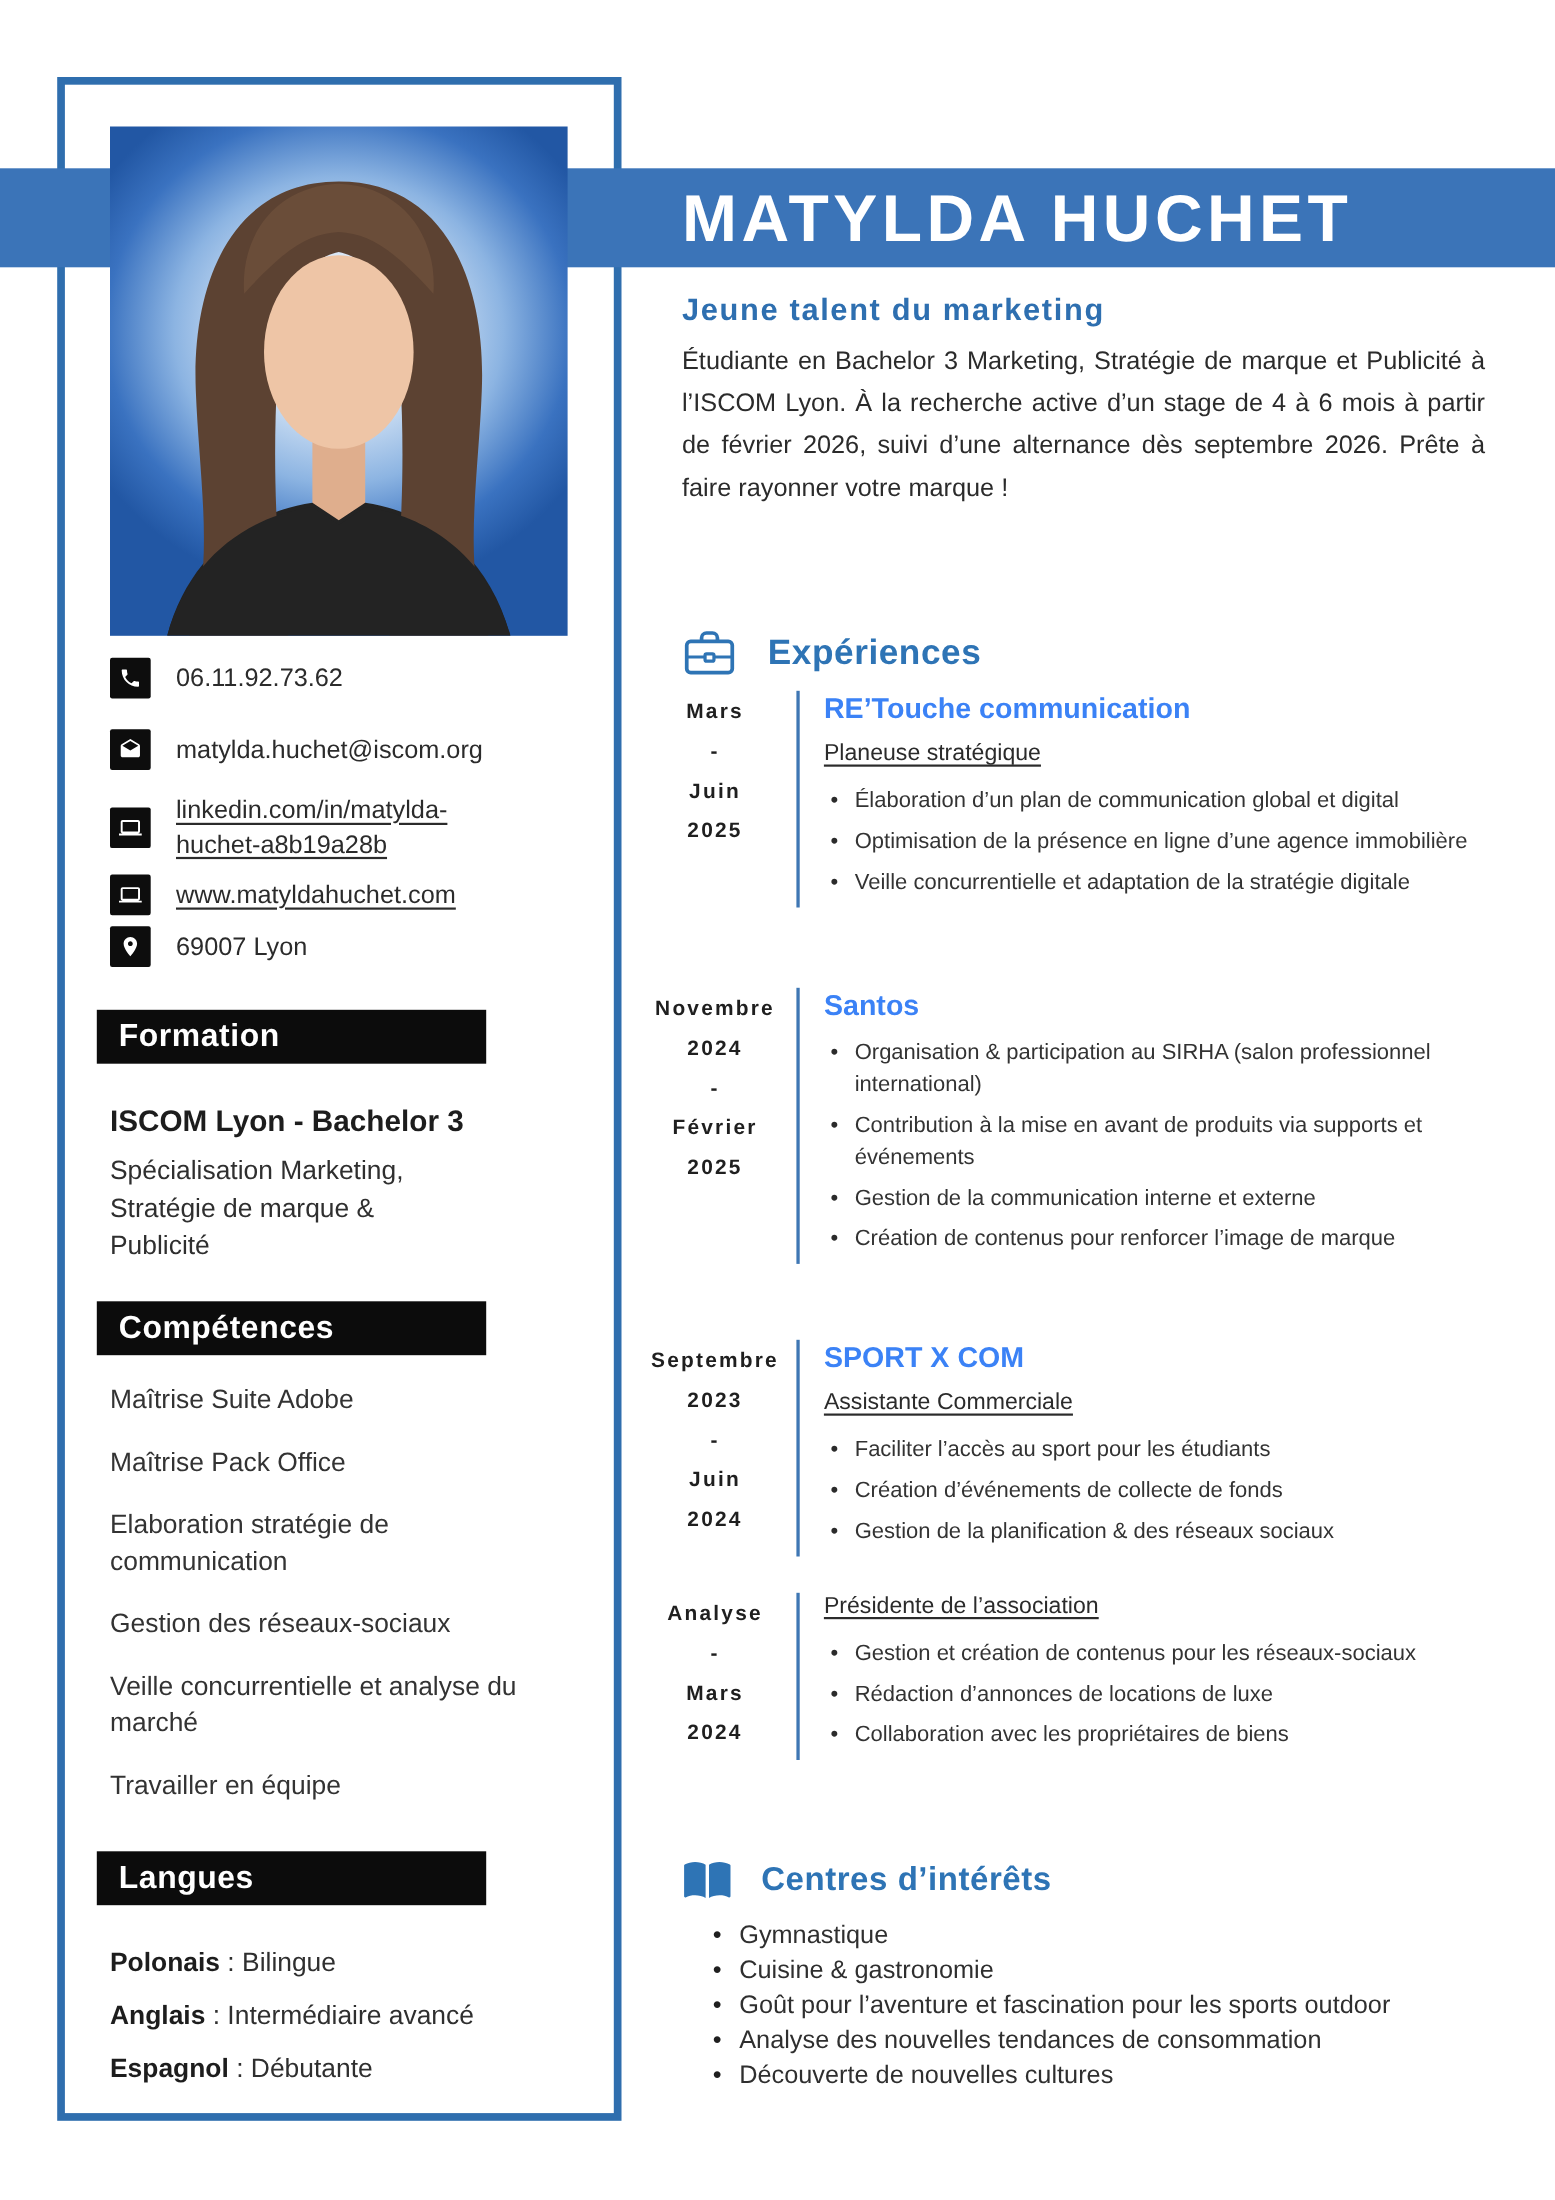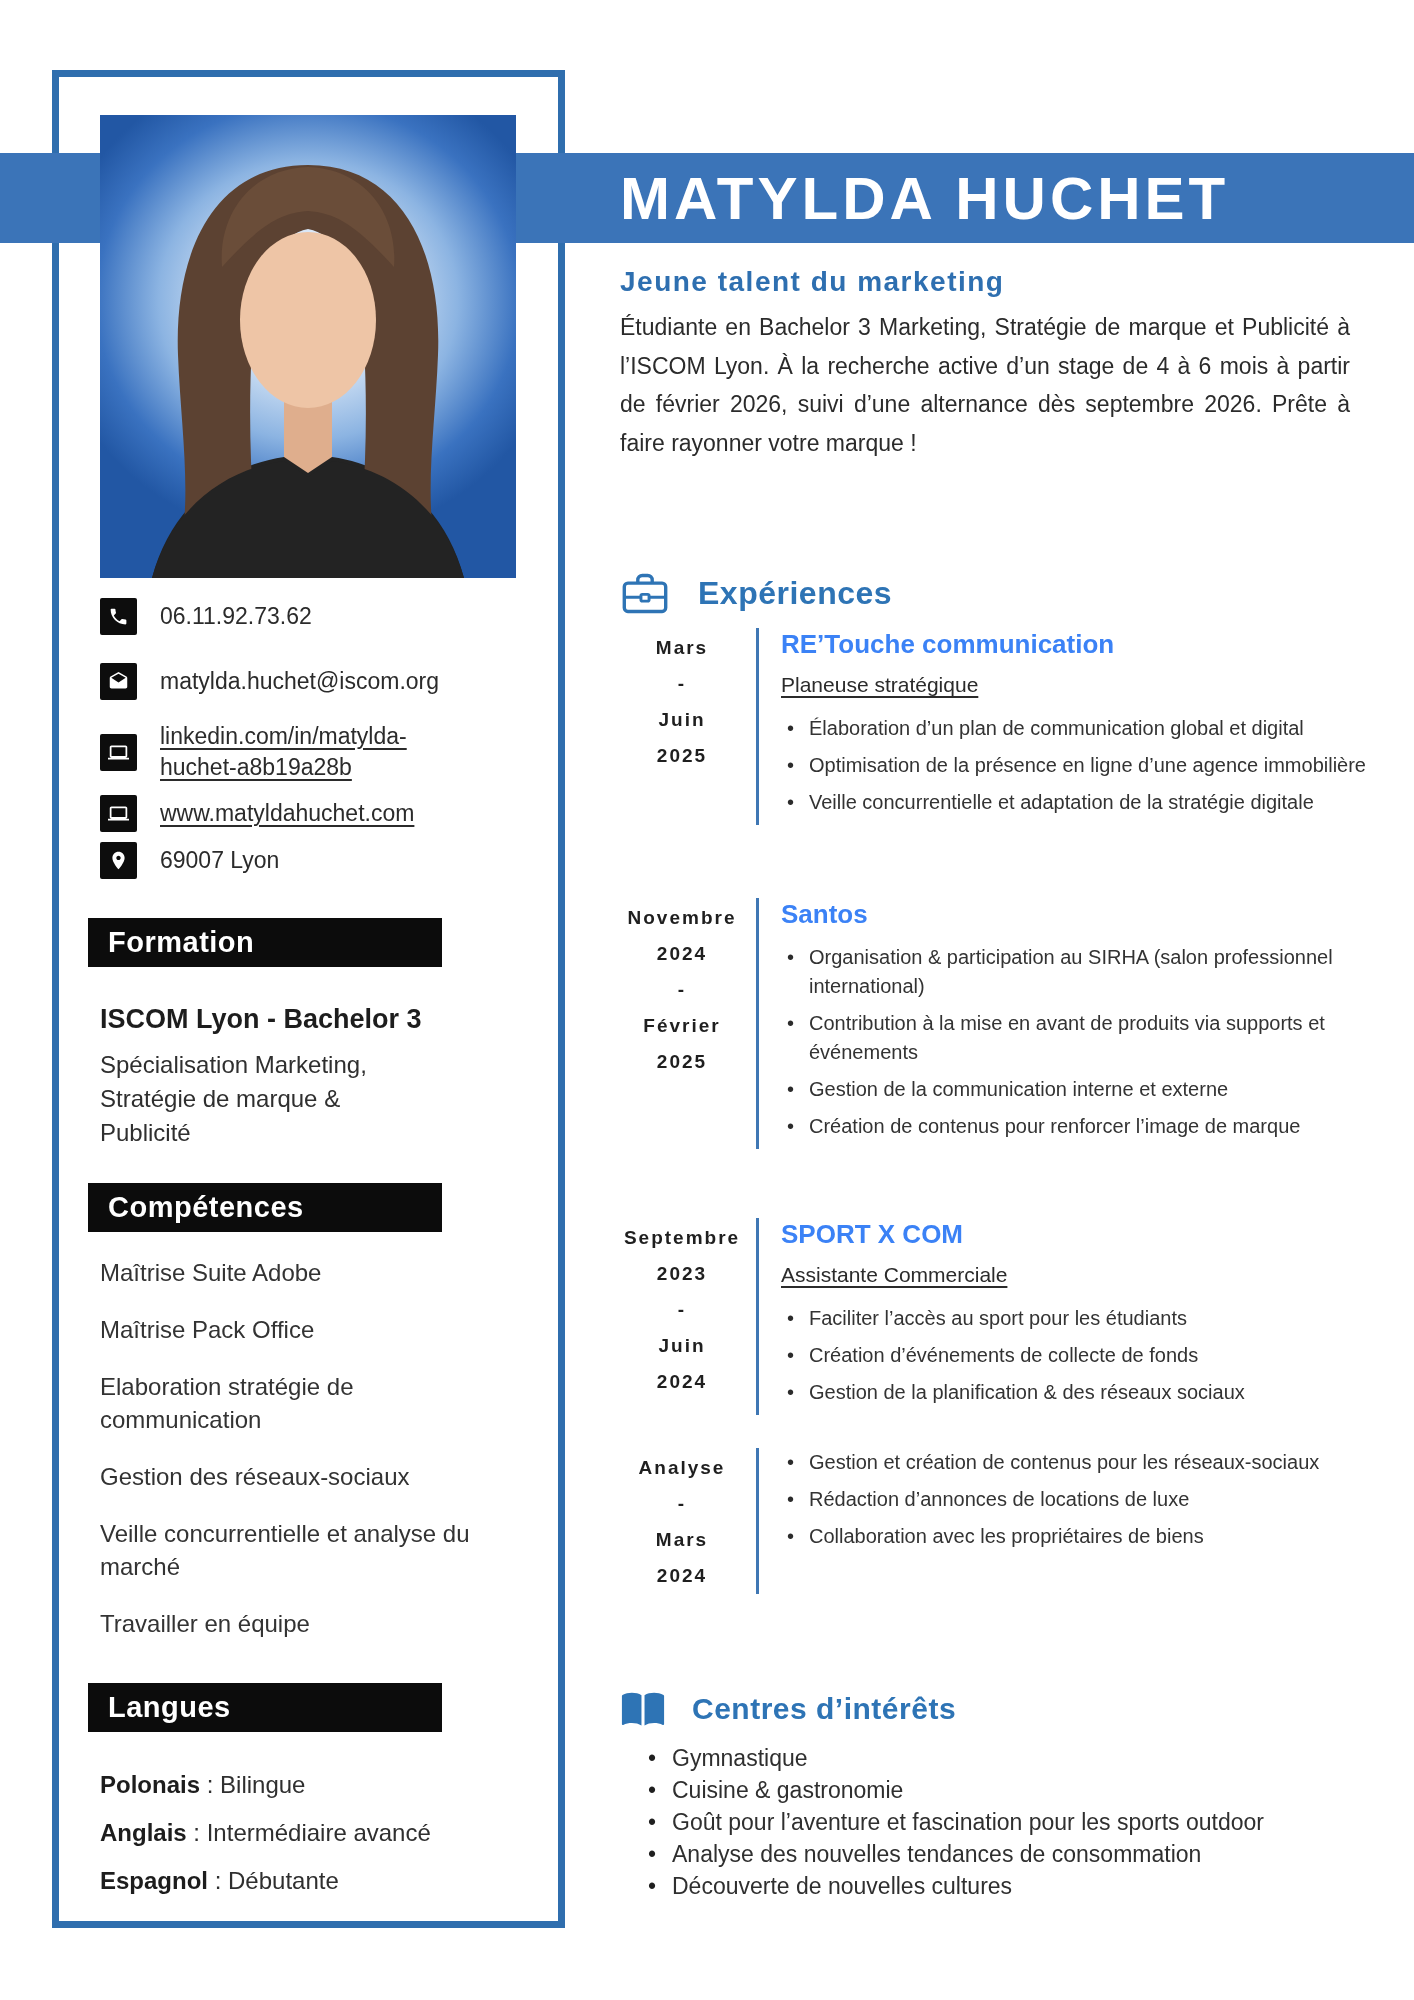--- a/index.html
+++ b/index.html
@@ -43,21 +43,21 @@
   .langues li{font-size:24px;line-height:33px;margin-bottom:15px;color:#2f2f2f;}
   .langues b{color:#1d1d1d;font-weight:800;}
   
   .tagline{position:absolute;left:620px;top:266px;font-size:28px;font-weight:700;
            letter-spacing:1.5px;color:#2e6fb0;z-index:3;white-space:nowrap;}
   .summary{position:absolute;left:620px;top:308px;width:730px;font-size:23px;line-height:38.5px;
            color:#2b2b2b;text-align:justify;z-index:3;}
   .exp-header{position:absolute;left:618px;top:566px;display:flex;align-items:center;z-index:3;}
   .exp-header .hicon{width:54px;height:54px;margin-right:26px;}
   .h-title{font-size:32px;font-weight:800;color:#2e74b5;letter-spacing:.5px;}
-  .exp-slot{position:absolute;left:618px;width:755px;display:flex;align-items:stretch;z-index:3;}
+  .exp-slot{position:absolute;left:586px;width:755px;display:flex;align-items:stretch;z-index:3;}
   .slot-0{top:628px;}.slot-1{top:898px;}.slot-2{top:1218px;}.slot-3{top:1448px;}
   .exp-entry{display:flex;align-items:stretch;width:100%;}
   .exp-date{flex:0 0 128px;text-align:center;font-size:19px;font-weight:700;letter-spacing:2px;
             color:#1f1f1f;line-height:36px;padding-top:2px;}
   .exp-divider{flex:0 0 3px;background:#3f77b4;margin-left:10px;}
   .exp-content{flex:1;padding-left:22px;}
   .exp-company{font-size:26px;font-weight:800;color:#3b82f6;line-height:32px;margin-bottom:13px;}
   .exp-role{font-size:21px;color:#2b2b2b;text-decoration:underline;text-underline-offset:4px;}
   .exp-role-wrap{margin-bottom:17px;}
   .exp-bullets{margin:0;padding:0;list-style:none;}
@@ -248,20 +248,21 @@
   <div class="exp-slot slot-3">
       <div class="exp-entry">
     <div class="exp-date">
           <div>Analyse</div>
           <div>-</div>
           <div>Mars</div>
           <div>2024</div>
         </div>
     <div class="exp-divider"></div>
     <div class="exp-content">
+      <div class="exp-role-wrap"><span class="exp-role">Présidente de l’association</span></div>
       <ul class="exp-bullets">
             <li>Gestion et création de contenus pour les réseaux-sociaux</li>
             <li>Rédaction d’annonces de locations de luxe</li>
             <li>Collaboration avec les propriétaires de biens</li>
           </ul>
     </div>
   </div>
     </div>
 
   <div class="int-header">

